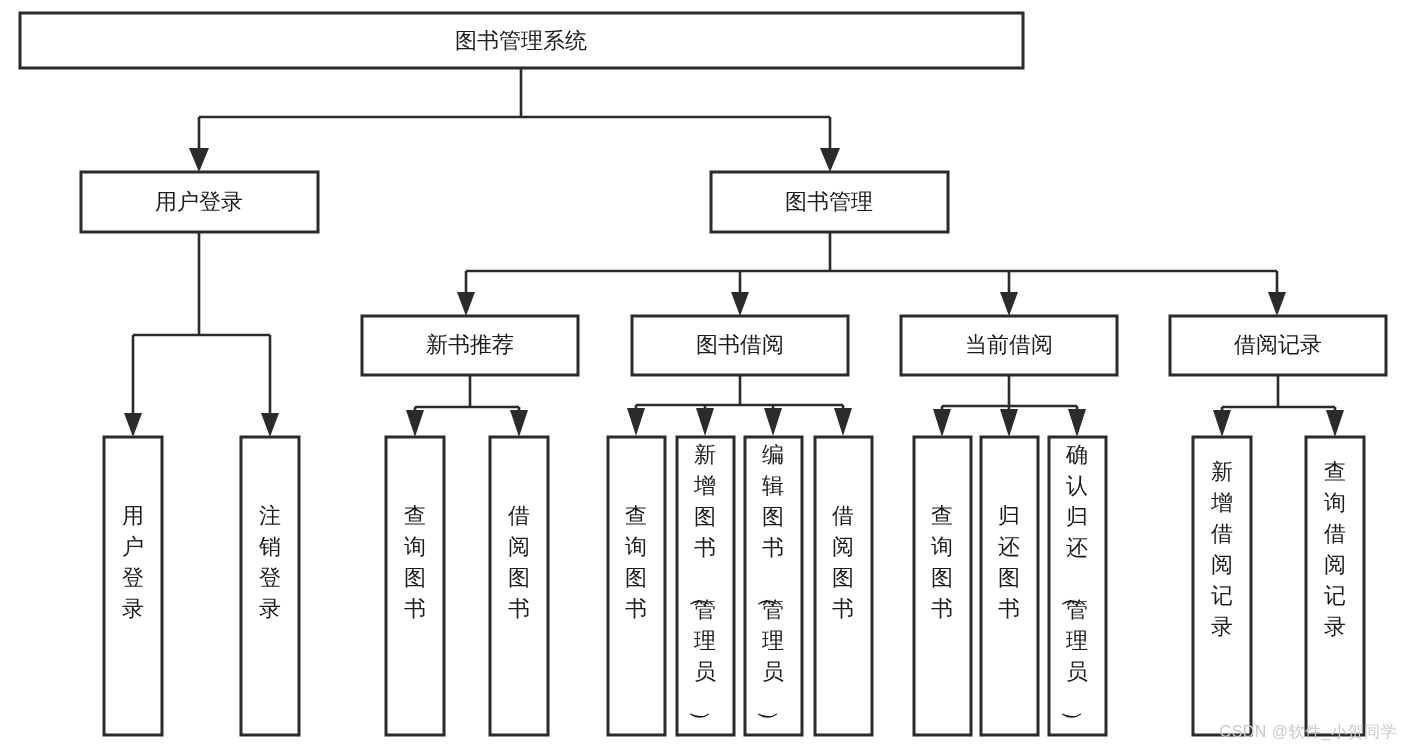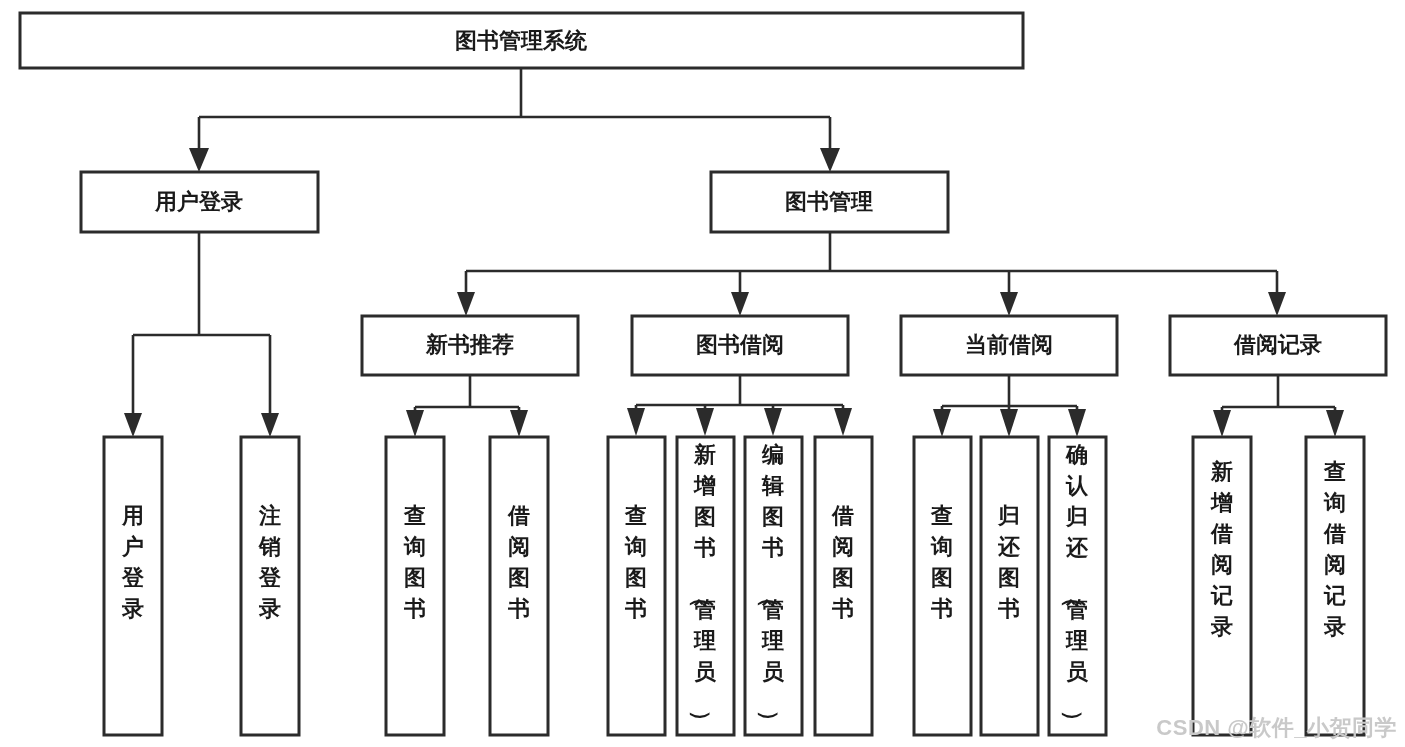--- a/index.html
+++ b/index.html
@@ -12,21 +12,20 @@
     height: 747px;
     font-family: "Liberation Sans", "DejaVu Sans", sans-serif;
     overflow: hidden;
     position: relative;
   }
   #diagram-root {
     position: absolute;
     left: 0; top: 0;
     width: 1405px;
     height: 747px;
-    font-weight: bold;
   }
   svg { display: block; }
   .node-box {
     fill: #ffffff;
     stroke: #2b2b2b;
     stroke-width: 3;
   }
   .edge {
     stroke: #2b2b2b;
     stroke-width: 2.6;
@@ -48,21 +47,21 @@
     font-family: "Liberation Sans", "DejaVu Sans", sans-serif;
     font-size: 22px;
     fill: #1a1a1a;
     text-anchor: middle;
   }
   .watermark {
     position: absolute;
     right: 8px;
     bottom: 4px;
     font-family: "Liberation Sans", "DejaVu Sans", sans-serif;
-    font-size: 22px;
+    font-size: 16px;
     color: #c9c9c9;
     white-space: nowrap;
     letter-spacing: 0.5px;
   }
 </style>
 </head>
 <body>
 
 <div id="diagram-root">
   <svg width="1405" height="747" viewBox="0 0 1405 747" xmlns="http://www.w3.org/2000/svg">

